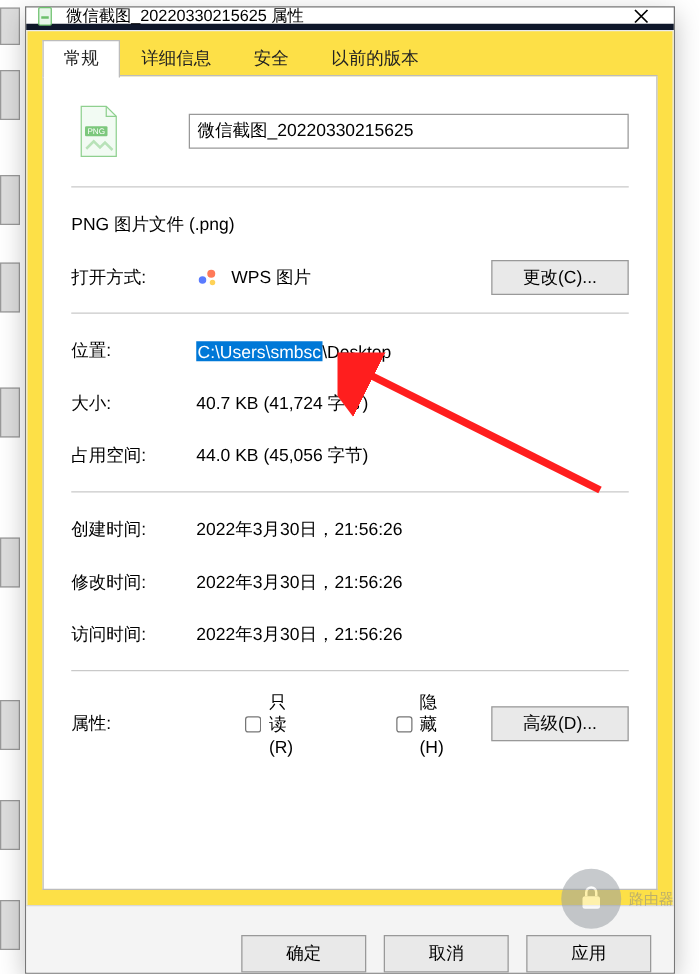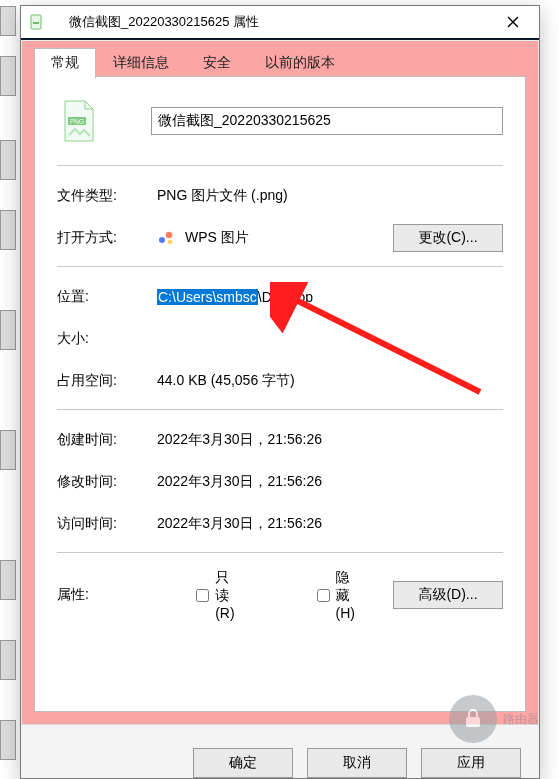--- a/index.html
+++ b/index.html
@@ -8,31 +8,30 @@
   .bg-layer { position: absolute; inset: 0; }
   .bg-thumb { position:absolute; left:0; width:16px; background:#ddd; border:1px solid #999; }
 
   .dialog {
     position: absolute; left: 20px; top: 5px; width: 520px; height: 774px;
     background: #fff; border: 1px solid #777;
     box-shadow: 0 6px 20px rgba(0,0,0,.25);
     display: flex; flex-direction: column;
   }
   .titlebar {
-    height: 34px; display: flex; align-items: center; padding: 0 4px 0 8px;
-    border-bottom: 2px solid #0f172a;
-    gap: 16px;
+    height: 18px; display: flex; align-items: center; padding: 0 4px 0 8px;
+    border-bottom: 5px solid #0f172a;
   }
   .title-icon { width:16px; height:16px; margin-right:8px; display:inline-flex; align-items:center; justify-content:center; }
   .title-text { flex:1; font-size:13px; }
   .close-btn { width:44px; height:30px; display:flex; align-items:center; justify-content:center; cursor:default; }
   .close-btn svg { width:12px; height:12px; }
 
   .body {
-    flex:1; background:#fca5a5; border: 0; padding: 4px 12px 12px 12px;
+    flex:1; background:#fde047; border: 0; padding: 4px 12px 12px 12px;
     display:flex; flex-direction:column; border-top:1px solid #e9e9e9;
     border-left:1px solid #e9e9e9; border-right:1px solid #e9e9e9;
     margin:0;
   }
 
   .tabs { display:flex; height:30px; position:relative; margin-top:2px; }
   .tab {
     padding: 5px 16px 0 16px; font-size:14px; color:#222; cursor:default;
     border:1px solid transparent; border-bottom:none; position:relative; top:1px;
   }
@@ -132,21 +131,20 @@
             <text x="18" y="24.5" font-size="6.5" fill="#fff" text-anchor="middle" font-family="sans-serif">PNG</text>
             <path d="M10 36 l6 -6 l5 5 l4 -4 l6 6" fill="none" stroke="#b8e2b8" stroke-width="2"></path>
           </svg>
         </div>
         <input class="filename-input" value="微信截图_20220330215625" style="">
       </div>
 
       <hr class="sep">
 
       <div class="row">
-        <div class="label">文件类型:</div>
         <div class="value">PNG 图片文件 (.png)</div>
       </div>
 
       <div class="row">
         <div class="label">打开方式:</div>
         <div class="value">
           <span class="app-icon">
             <svg width="18" height="18" viewBox="0 0 18 18">
                 <circle cx="5" cy="11" r="3" fill="#5a7bff"></circle>
                 <circle cx="12" cy="6" r="3.2" fill="#ff7a59"></circle>
@@ -163,20 +161,21 @@
       <div class="row">
         <div class="label">位置:</div>
         <div class="value">
           <span class="loc-highlight">C:\Users\smbsc</span>
             <span>\Desktop</span>
         </div>
       </div>
 
       <div class="row">
         <div class="label">大小:</div>
+        <div class="value">40.7 KB (41,724 字节)</div>
       </div>
 
       <div class="row">
         <div class="label">占用空间:</div>
         <div class="value">44.0 KB (45,056 字节)</div>
       </div>
 
       <hr class="sep">
 
       <div class="row">

